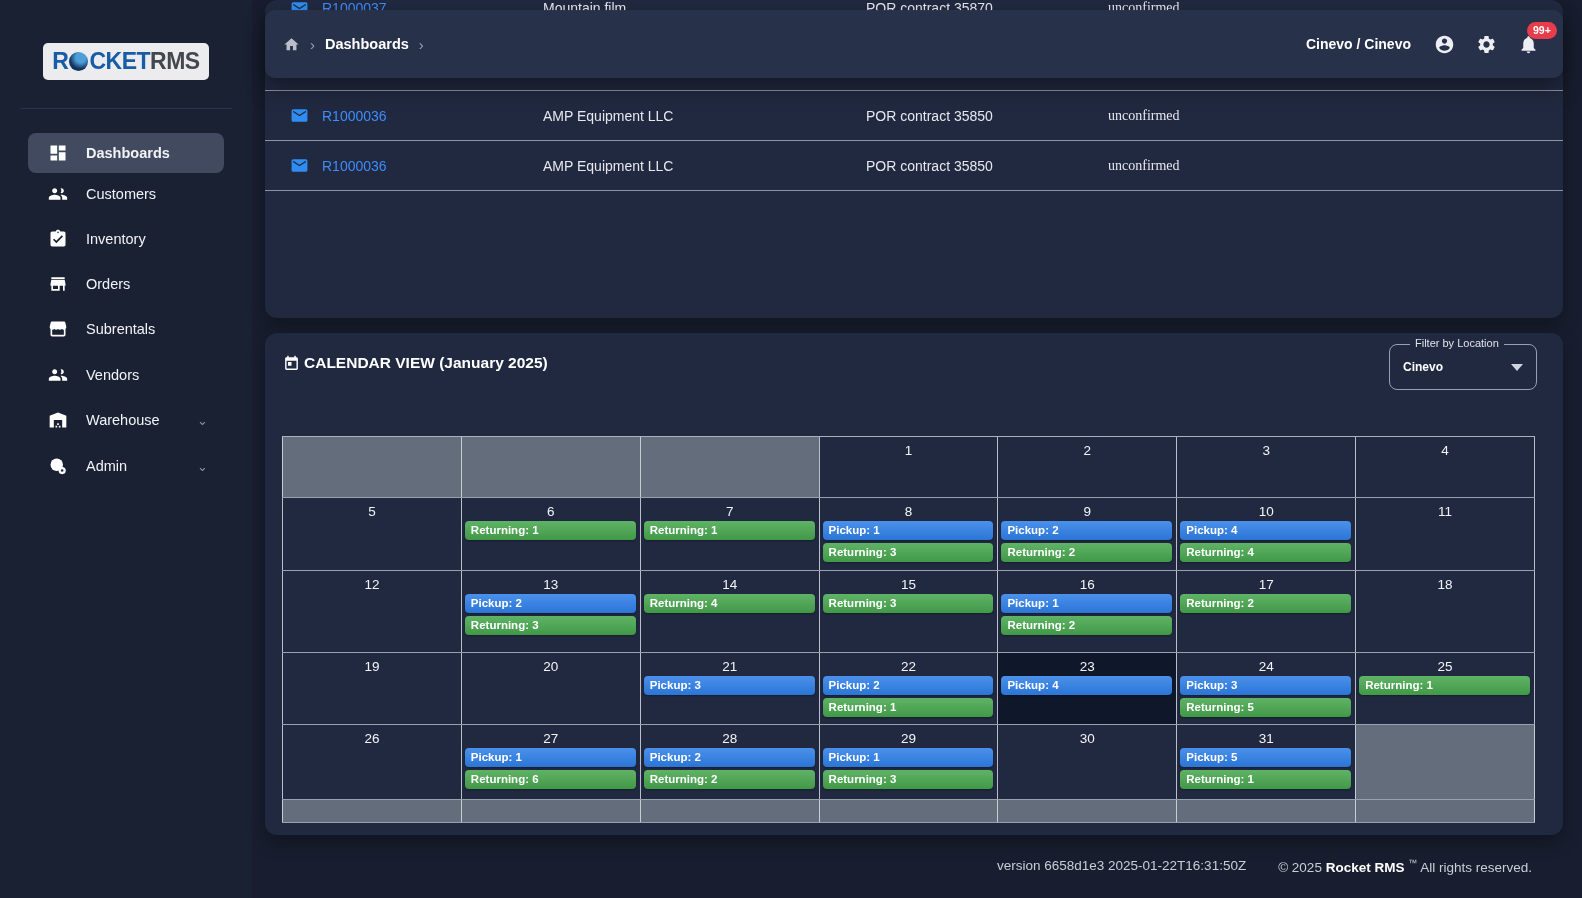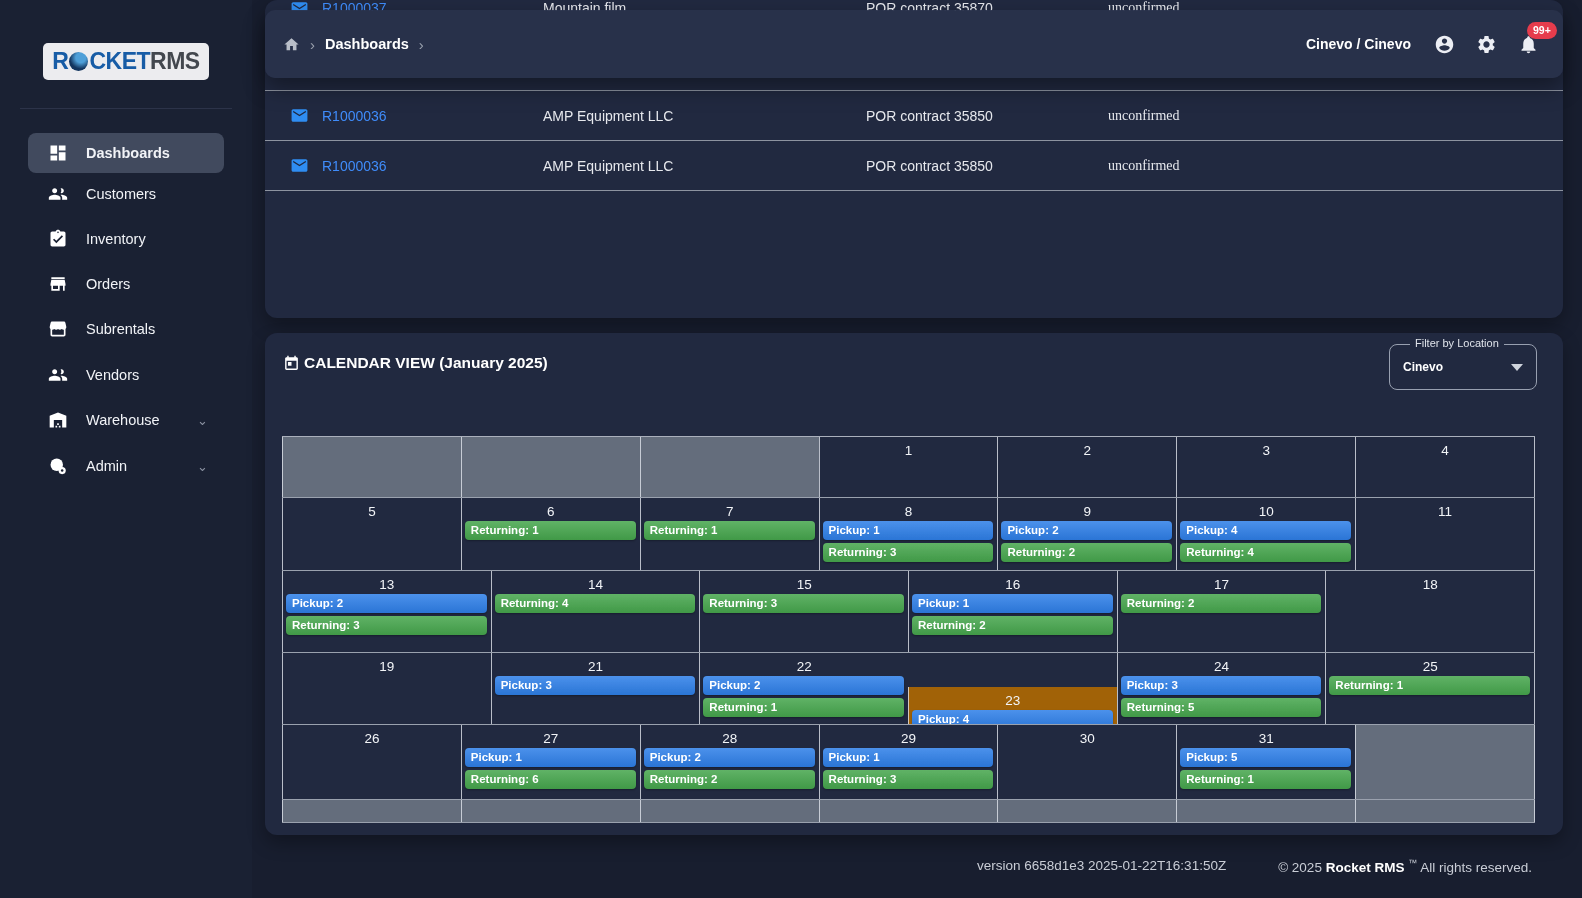--- a/index.html
+++ b/index.html
@@ -76,21 +76,21 @@
   .cal-grid { position:absolute; left:17px; top:103px; width:1253px; border-top:1px solid #aab0bc; }
   .cal-week { display:flex; border-bottom:1px solid #9aa1ae; }
   .cal-cell { flex:1; border-left:1px solid rgba(224,228,235,0.8); overflow:hidden; }
   .cal-cell:last-child { border-right:1px solid rgba(224,228,235,0.8); }
   .cal-day-num { text-align:center; font-size:13.5px; margin:6px 0 2px; color:#f2f4f7; }
   .cal-badge { height:19px; line-height:19px; margin:0 4px 3px 3px; border-radius:4px;
                color:#fff; font-size:11.5px; font-weight:bold; padding-left:6px;
                white-space:nowrap; cursor:pointer; box-shadow:0 1px 2px rgba(0,0,0,.3); }
 
   
-  .footer { position:absolute; right:50px; bottom:24px; display:flex; gap:52px;
+  .footer { position:absolute; right:50px; bottom:24px; display:flex; gap:32px;
             font-size:13.5px; color:#c9cdd6; }
   .footer .brand { color:#fff; font-weight:bold; }
   .footer .tm { font-size:9px; vertical-align:super; }
 </style>
 </head>
 <body>
 
 <div class="sidebar">
   <div class="logo-box">
     <span class="logo-blue">
@@ -277,20 +277,23 @@
           <div class="cal-day-num">10</div>
           <div class="cal-badge" style="background: linear-gradient(rgba(255, 255, 255, 0.14), rgba(0, 0, 0, 0.08)), rgb(46, 127, 232);">Pickup: 4</div>
           <div class="cal-badge" style="background: linear-gradient(rgba(255, 255, 255, 0.14), rgba(0, 0, 0, 0.08)), rgb(70, 166, 77);">Returning: 4</div>
         </div>
         <div class="cal-cell">
           <div class="cal-day-num">11</div>
         </div>
       </div>
       <div class="cal-week" style="height: 82px;">
         <div class="cal-cell">
+          <div class="cal-day-num">12</div>
+        </div>
+        <div class="cal-cell">
           <div class="cal-day-num">13</div>
           <div class="cal-badge" style="background: linear-gradient(rgba(255, 255, 255, 0.14), rgba(0, 0, 0, 0.08)), rgb(46, 127, 232);">Pickup: 2</div>
           <div class="cal-badge" style="background: linear-gradient(rgba(255, 255, 255, 0.14), rgba(0, 0, 0, 0.08)), rgb(70, 166, 77);">Returning: 3</div>
         </div>
         <div class="cal-cell">
           <div class="cal-day-num">14</div>
           <div class="cal-badge" style="background: linear-gradient(rgba(255, 255, 255, 0.14), rgba(0, 0, 0, 0.08)), rgb(70, 166, 77);">Returning: 4</div>
         </div>
         <div class="cal-cell">
           <div class="cal-day-num">15</div>
@@ -307,29 +310,32 @@
         </div>
         <div class="cal-cell">
           <div class="cal-day-num">18</div>
         </div>
       </div>
       <div class="cal-week" style="height: 72px;">
         <div class="cal-cell">
           <div class="cal-day-num">19</div>
         </div>
         <div class="cal-cell">
+          <div class="cal-day-num">20</div>
+        </div>
+        <div class="cal-cell">
           <div class="cal-day-num">21</div>
           <div class="cal-badge" style="background: linear-gradient(rgba(255, 255, 255, 0.14), rgba(0, 0, 0, 0.08)), rgb(46, 127, 232);">Pickup: 3</div>
         </div>
         <div class="cal-cell">
           <div class="cal-day-num">22</div>
           <div class="cal-badge" style="background: linear-gradient(rgba(255, 255, 255, 0.14), rgba(0, 0, 0, 0.08)), rgb(46, 127, 232);">Pickup: 2</div>
           <div class="cal-badge" style="background: linear-gradient(rgba(255, 255, 255, 0.14), rgba(0, 0, 0, 0.08)), rgb(70, 166, 77);">Returning: 1</div>
         </div>
-        <div class="cal-cell" style="background: #a16207; margin-top: 34px;">
+        <div class="cal-cell" style="background: #0f172a;">
           <div class="cal-day-num">23</div>
           <div class="cal-badge" style="background: linear-gradient(rgba(255, 255, 255, 0.14), rgba(0, 0, 0, 0.08)), rgb(46, 127, 232);">Pickup: 4</div>
         </div>
         <div class="cal-cell">
           <div class="cal-day-num">24</div>
           <div class="cal-badge" style="background: linear-gradient(rgba(255, 255, 255, 0.14), rgba(0, 0, 0, 0.08)), rgb(46, 127, 232);">Pickup: 3</div>
           <div class="cal-badge" style="background: linear-gradient(rgba(255, 255, 255, 0.14), rgba(0, 0, 0, 0.08)), rgb(70, 166, 77);">Returning: 5</div>
         </div>
         <div class="cal-cell">
           <div class="cal-day-num">25</div>

